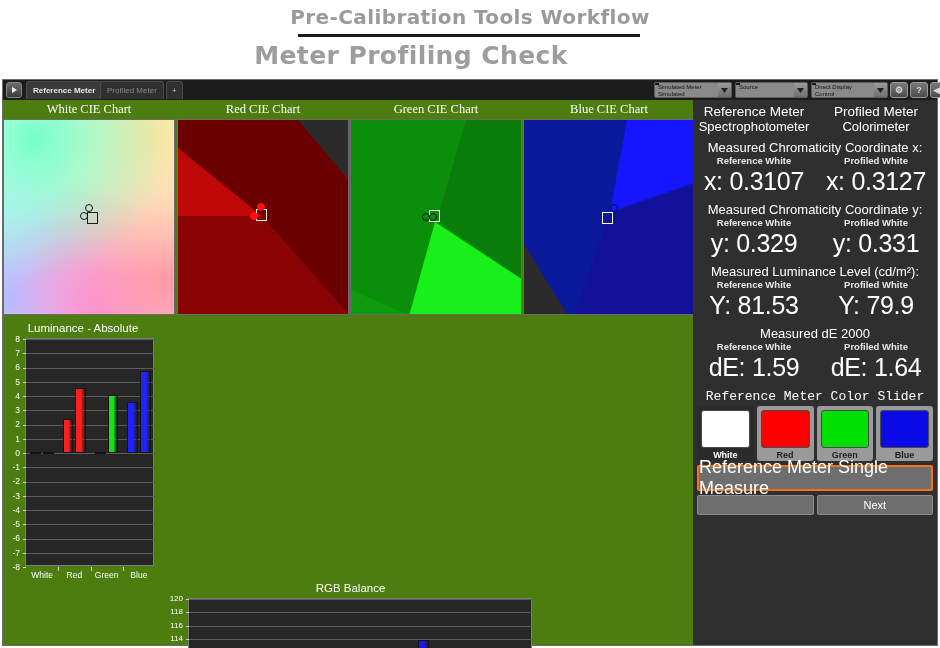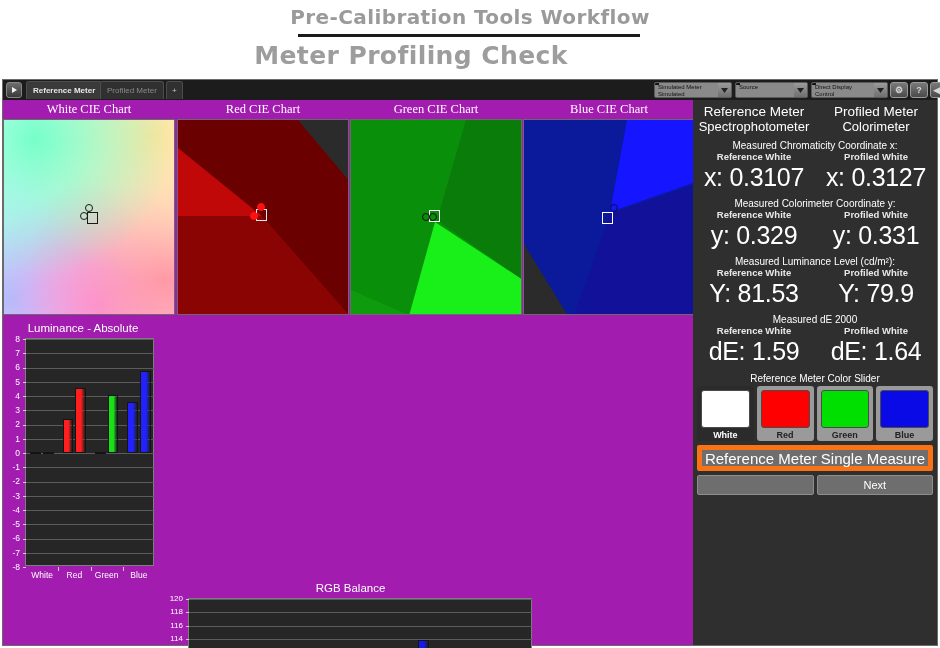--- a/index.html
+++ b/index.html
@@ -23,21 +23,21 @@
   }
   .banner-l2 {
     position:absolute; left:0; top:41px; width:822px; text-align:center;
     font-size:25px; font-weight:bold; color:#9d9d9d; letter-spacing:0.4px;
     font-family:"DejaVu Sans", sans-serif;
   }
 
   
   .app {
     position:absolute; left:2px; top:79px; width:936px; height:567px;
-    background:#a21caf; border:1px solid #6b6b6b;
+    background:#4d7c0f; border:1px solid #6b6b6b;
   }
 
   
   .toolbar { position:absolute; left:0; top:0; width:934px; height:20px; background:#1c1c1c; }
   .tb-arrow {
     position:absolute; left:3px; top:2px; width:16px; height:16px; border-radius:3px;
     background:linear-gradient(#6d6d6d,#3a3a3a); border:1px solid #868686;
     display:flex; align-items:center; justify-content:center;
   }
   .tb-arrow svg { display:block; }
@@ -109,37 +109,37 @@
 
   
   .rpanel {
     position:absolute; left:690px; top:20px; width:244px; height:545px;
     background:#2f2f2f;
   }
   .rp-row2 { display:flex; }
   .rp-row2 > div { flex:1; text-align:center; }
   .rp-hdr { color:#ffffff; font-size:13.5px; padding-top:2px; }
   .rp-sub { color:#ffffff; font-size:13px; }
-  .rp-section { color:#ffffff; font-size:10px; text-align:center; padding-top:6px; }
+  .rp-section { color:#ffffff; font-size:13px; text-align:center; padding-top:6px; }
   .rp-small { color:#e8e8e8; font-size:9.5px; font-weight:bold; }
   .rp-big { color:#ffffff; font-size:25px; letter-spacing:-0.3px; }
 
   .swatches { display:flex; gap:3px; padding:2px 4px 0 4px; }
   .sw-cell {
     flex:1; border-radius:3px; padding:4px 4px 1px 4px;
     display:flex; flex-direction:column; align-items:center;
   }
   .sw-cell.sel { background:#2b2b2b; }
   .sw-cell.un  { background:#9a9a9a; }
   .sw-box { width:100%; height:38px; border:1px solid #4a4a4a; border-radius:3px; }
   .sw-lbl { font-size:9px; margin-top:2px; font-weight:bold; }
 
   .bigbtn {
-    margin:4px 4px 0 4px; height:26px; background:#6e6e6e; border:5px solid #f97316;
-    border-radius:2px; color:#ffffff; font-size:15px;
+    margin:4px 4px 0 4px; height:26px; background:#6e6e6e; border:2px solid #f97316;
+    border-radius:2px; color:#ffffff; font-size:18px;
     display:flex; align-items:center; justify-content:center;
   }
   .btnrow { display:flex; gap:3px; margin:4px 4px 0 4px; }
   .btnrow > div {
     flex:1; height:20px; background:#6e6e6e; border:1px solid #8d8d8d; border-radius:2px;
     color:#ffffff; font-size:11px; display:flex; align-items:center; justify-content:center;
   }
 </style>
 </head>
 <body>
@@ -364,21 +364,21 @@
       <div class="rp-section">Measured Chromaticity Coordinate x:</div>
       <div class="rp-row2">
         <div class="rp-small">Reference White</div>
         <div class="rp-small">Profiled White</div>
       </div>
       <div class="rp-row2" style="margin-top:1px;">
         <div class="rp-big">x: 0.3107</div>
         <div class="rp-big">x: 0.3127</div>
       </div>
 
-      <div class="rp-section">Measured Colorimeter Coordinate y:</div>
+      <div class="rp-section">Measured Chromaticity Coordinate y:</div>
       <div class="rp-row2">
         <div class="rp-small">Reference White</div>
         <div class="rp-small">Profiled White</div>
       </div>
       <div class="rp-row2" style="margin-top:1px;">
         <div class="rp-big">y: 0.329</div>
         <div class="rp-big">y: 0.331</div>
       </div>
 
       <div class="rp-section">Measured Luminance Level (cd/m²):</div>
@@ -394,21 +394,21 @@
       <div class="rp-section">Measured dE 2000</div>
       <div class="rp-row2">
         <div class="rp-small">Reference White</div>
         <div class="rp-small">Profiled White</div>
       </div>
       <div class="rp-row2" style="margin-top:1px;">
         <div class="rp-big">dE: 1.59</div>
         <div class="rp-big">dE: 1.64</div>
       </div>
 
-      <div class="rp-section" style="padding-top:7px;">Reference Meter Color Slider</div>
+      <div class="rp-section" style="padding-top:7px;font-family:Liberation Mono, monospace;">Reference Meter Color Slider</div>
 
       <div class="swatches">
         <div class="sw-cell sel">
           <div class="sw-box" style="background:#ffffff;"></div>
           <div class="sw-lbl" style="color:#ffffff;">White</div>
         </div>
         <div class="sw-cell un">
           <div class="sw-box" style="background:#fe0000;"></div>
           <div class="sw-lbl" style="color:#222;">Red</div>
         </div>

